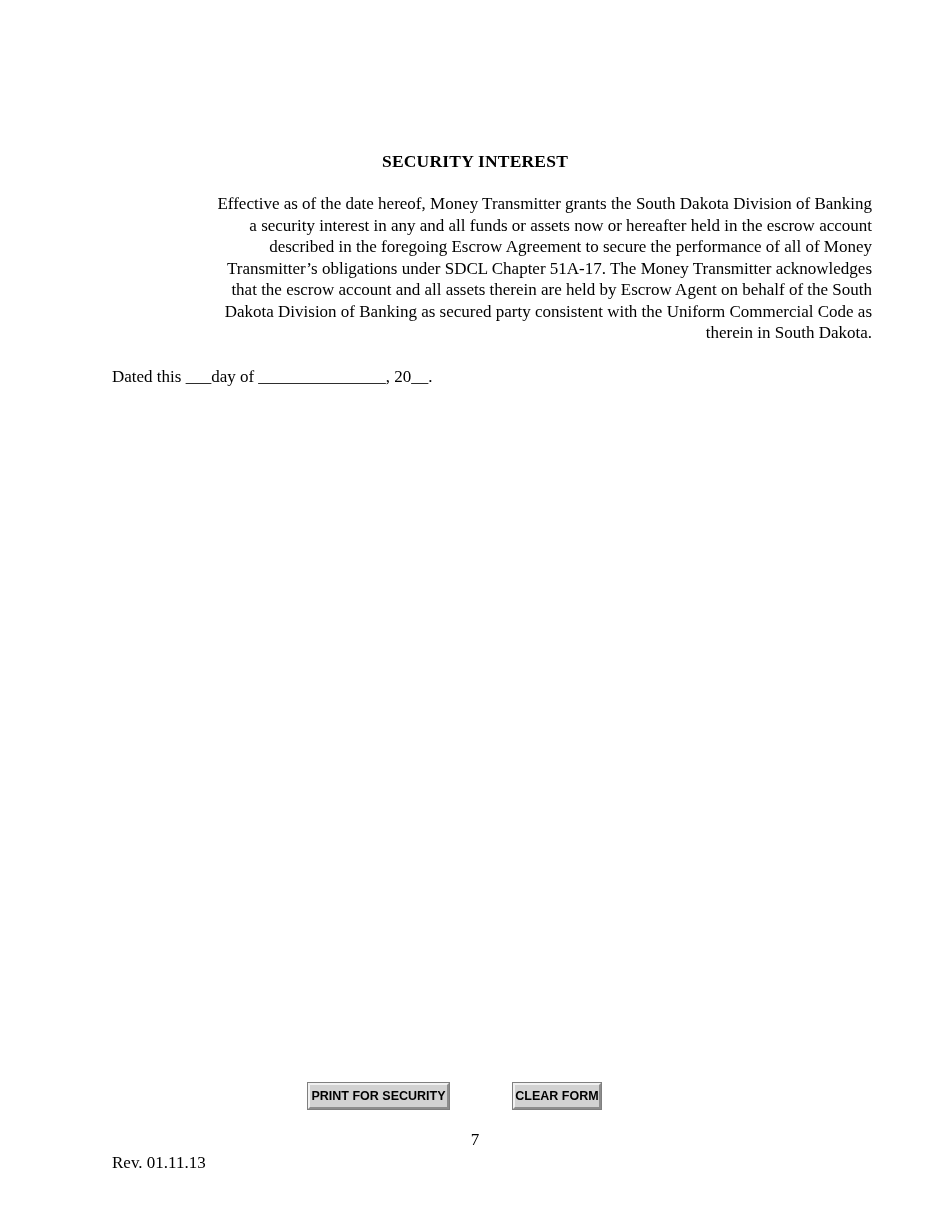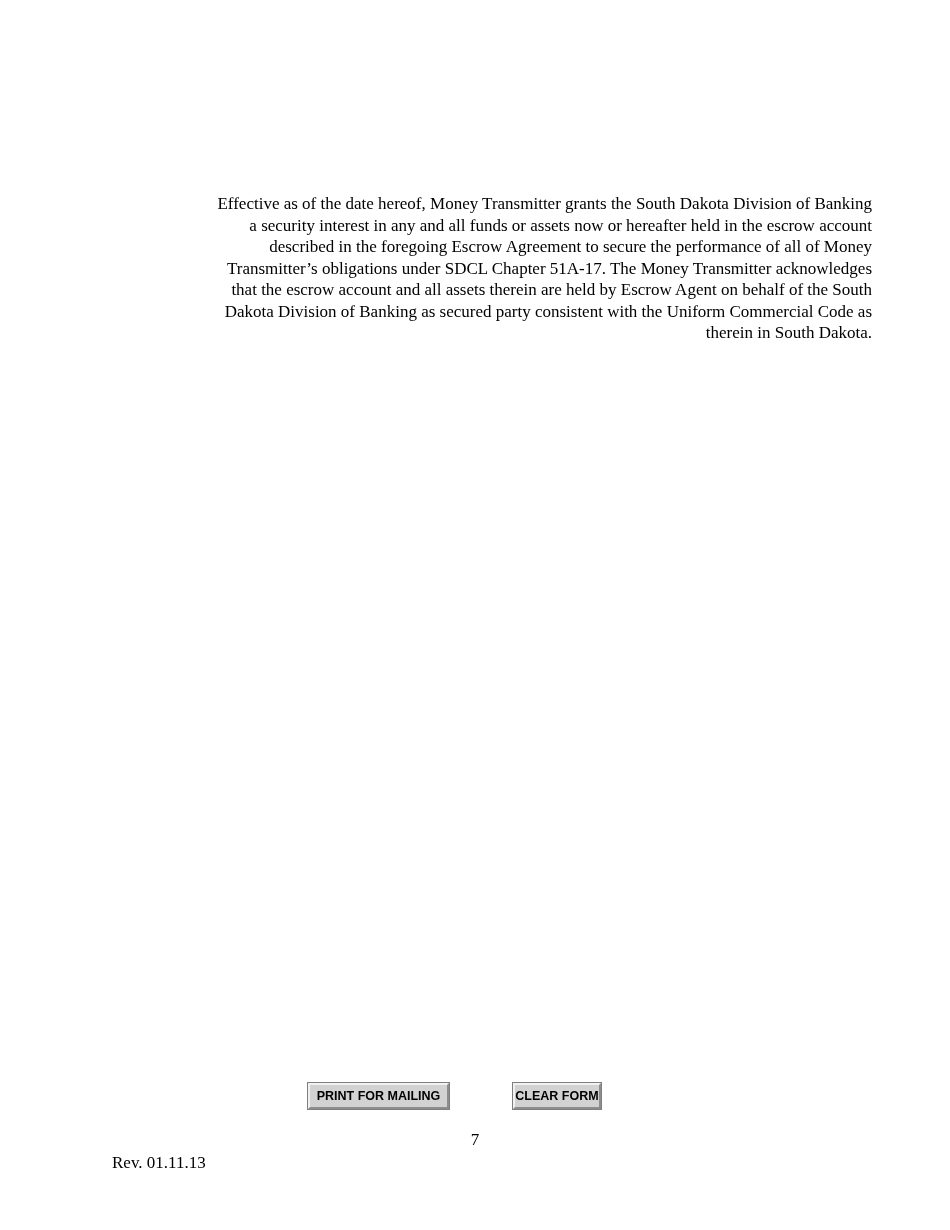--- a/index.html
+++ b/index.html
@@ -88,34 +88,36 @@
     width: 950px;
     text-align: center;
     font-size: 17px;
   }
 </style>
 </head>
 <body>
 
 <div class="page">
 
+  <div class="doc-title">SECURITY INTEREST</div>
 
   <div class="paragraph">
     <div>Effective as of the date hereof, Money Transmitter grants the South Dakota Division of Banking</div>
     <div>a security interest in any and all funds or assets now or hereafter held in the escrow account</div>
     <div>described in the foregoing Escrow Agreement to secure the performance of all of Money</div>
     <div>Transmitter’s obligations under SDCL Chapter 51A-17. The Money Transmitter acknowledges</div>
     <div>that the escrow account and all assets therein are held by Escrow Agent on behalf of the South</div>
     <div>Dakota Division of Banking as secured party consistent with the Uniform Commercial Code as</div>
     <div>therein in South Dakota.</div>
   </div>
 
+  <div class="dated-line">Dated this ___day of _______________, 20__.</div>
 
 
-  <button class="form-button btn-print">PRINT FOR MAILING</button>
+  <button class="form-button btn-print">PRINT FOR SECURITY</button>
 
   <button class="form-button btn-clear">CLEAR FORM</button>
 
   <div class="footer-rev">Rev. 01.11.13</div>
 
   <div class="footer-pagenum">7</div>
 
 </div>
 
 </body></html>

